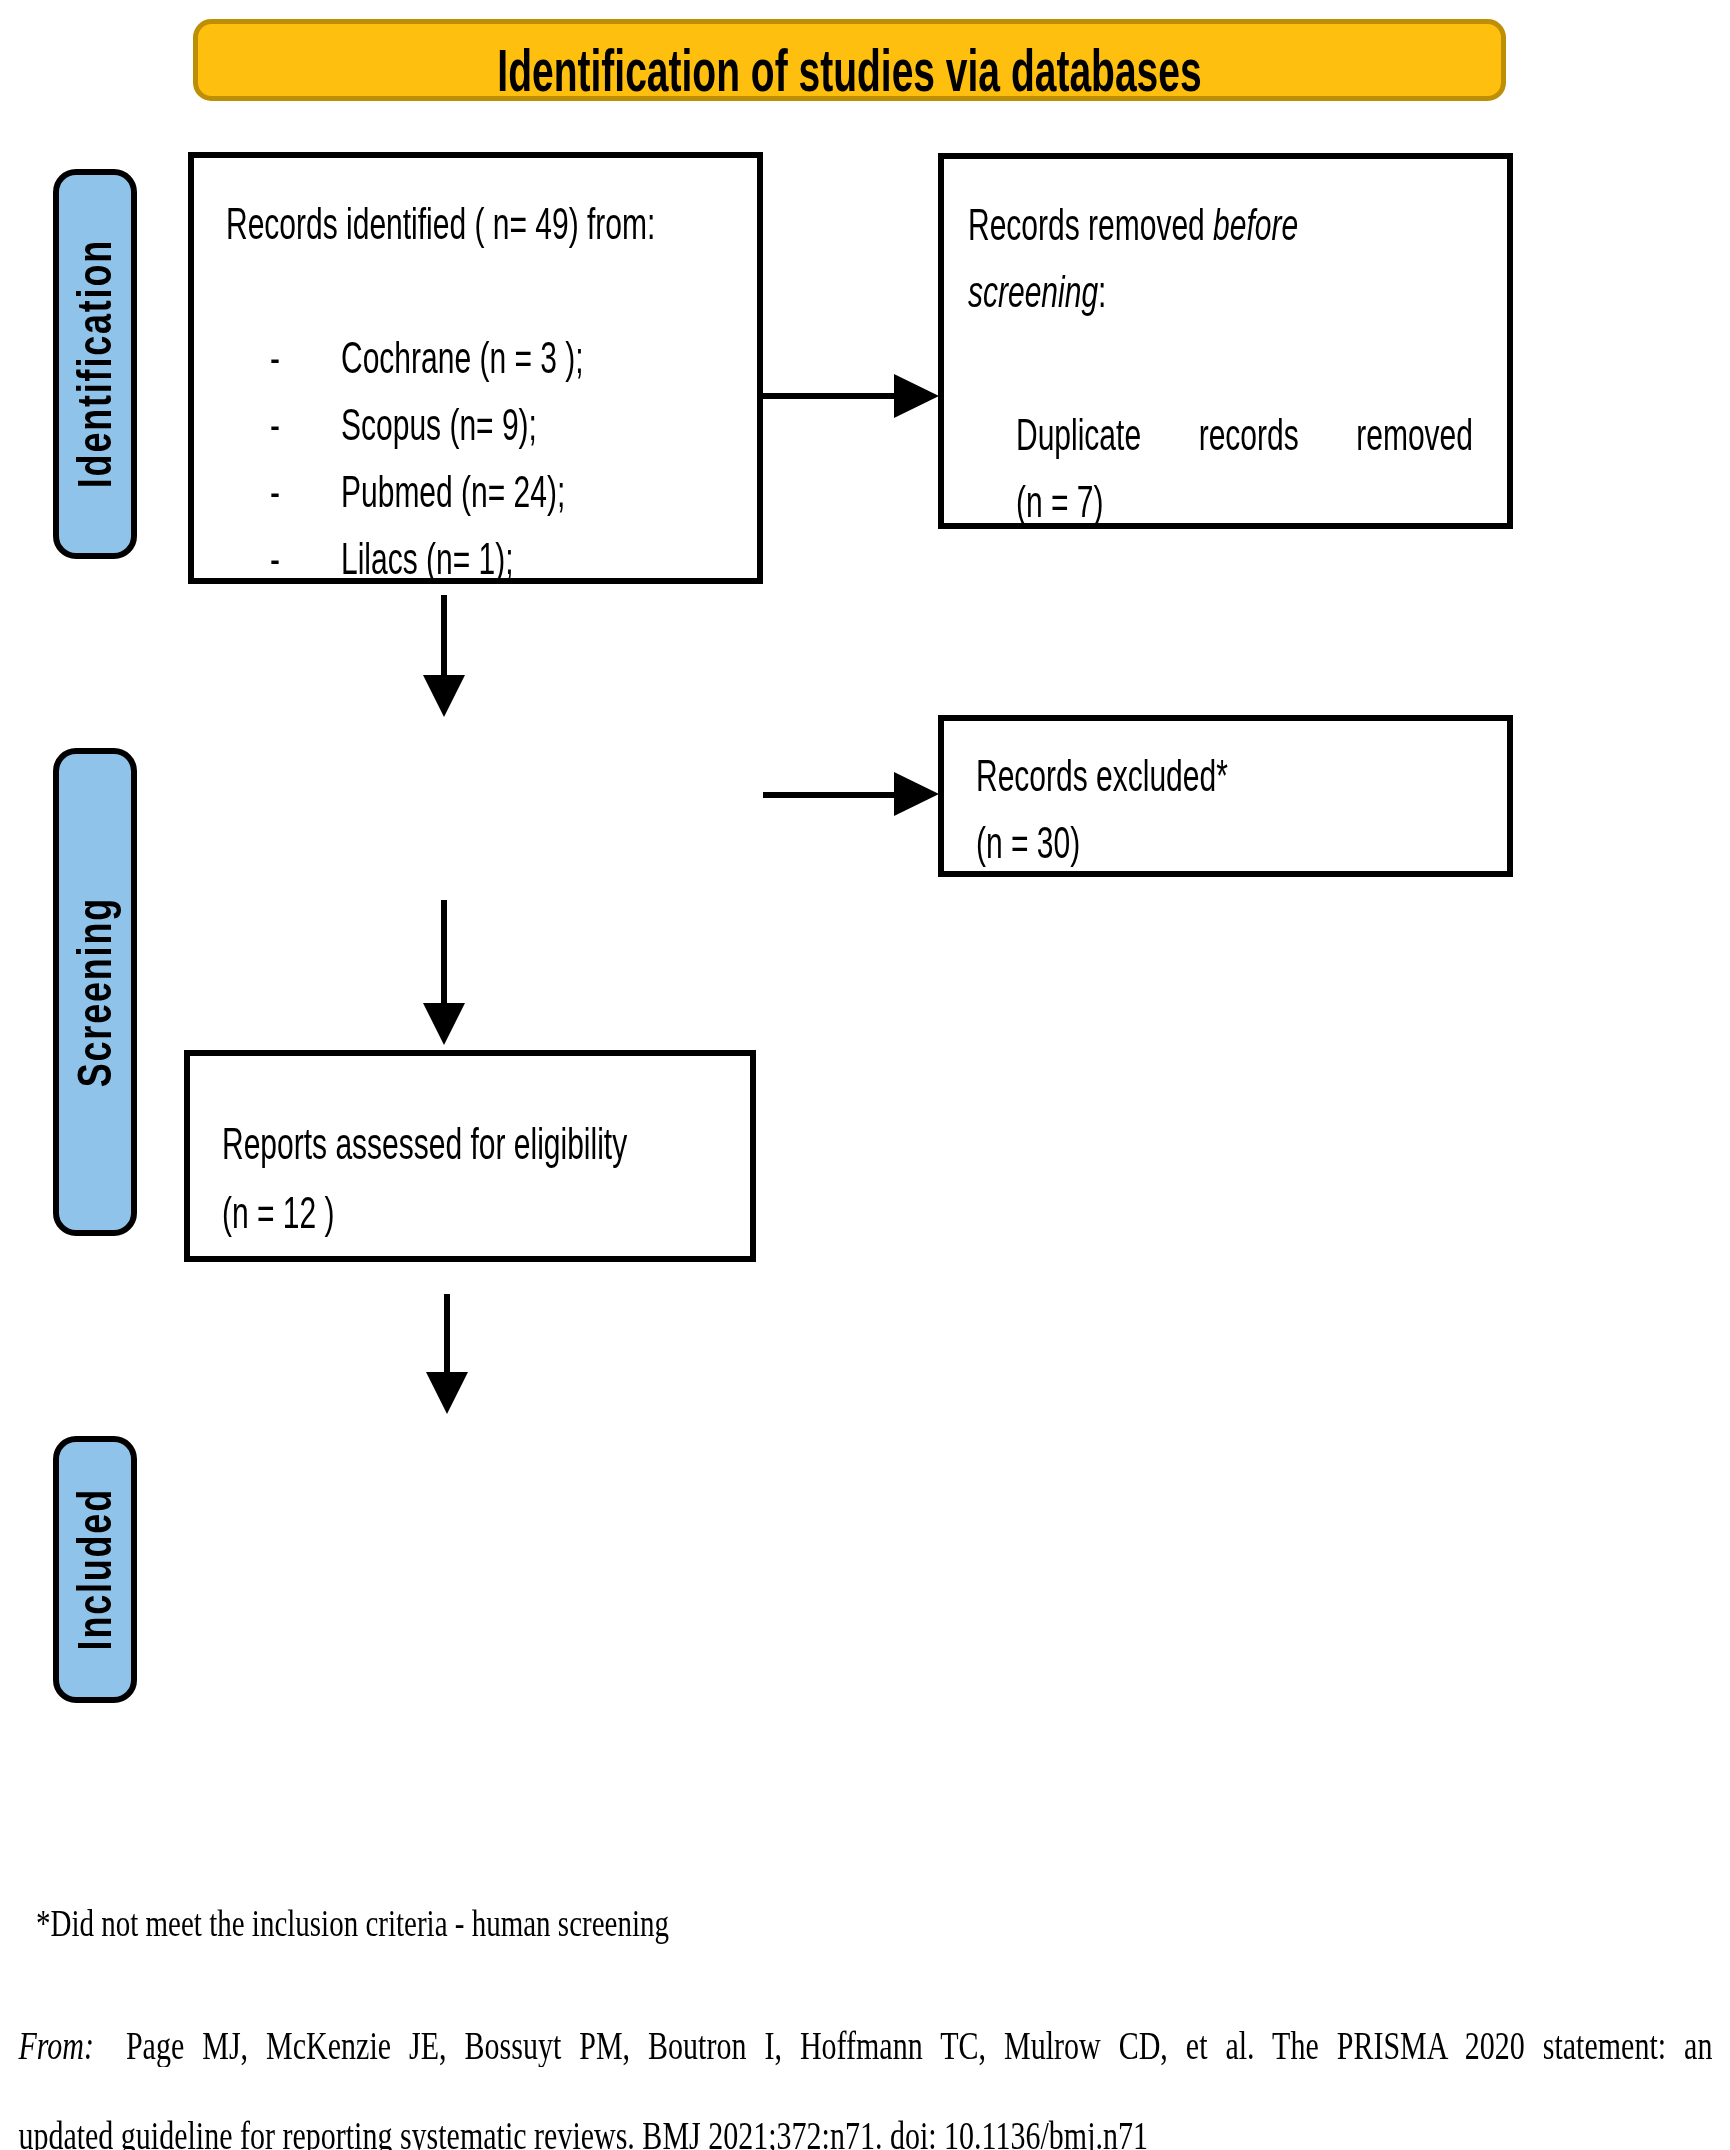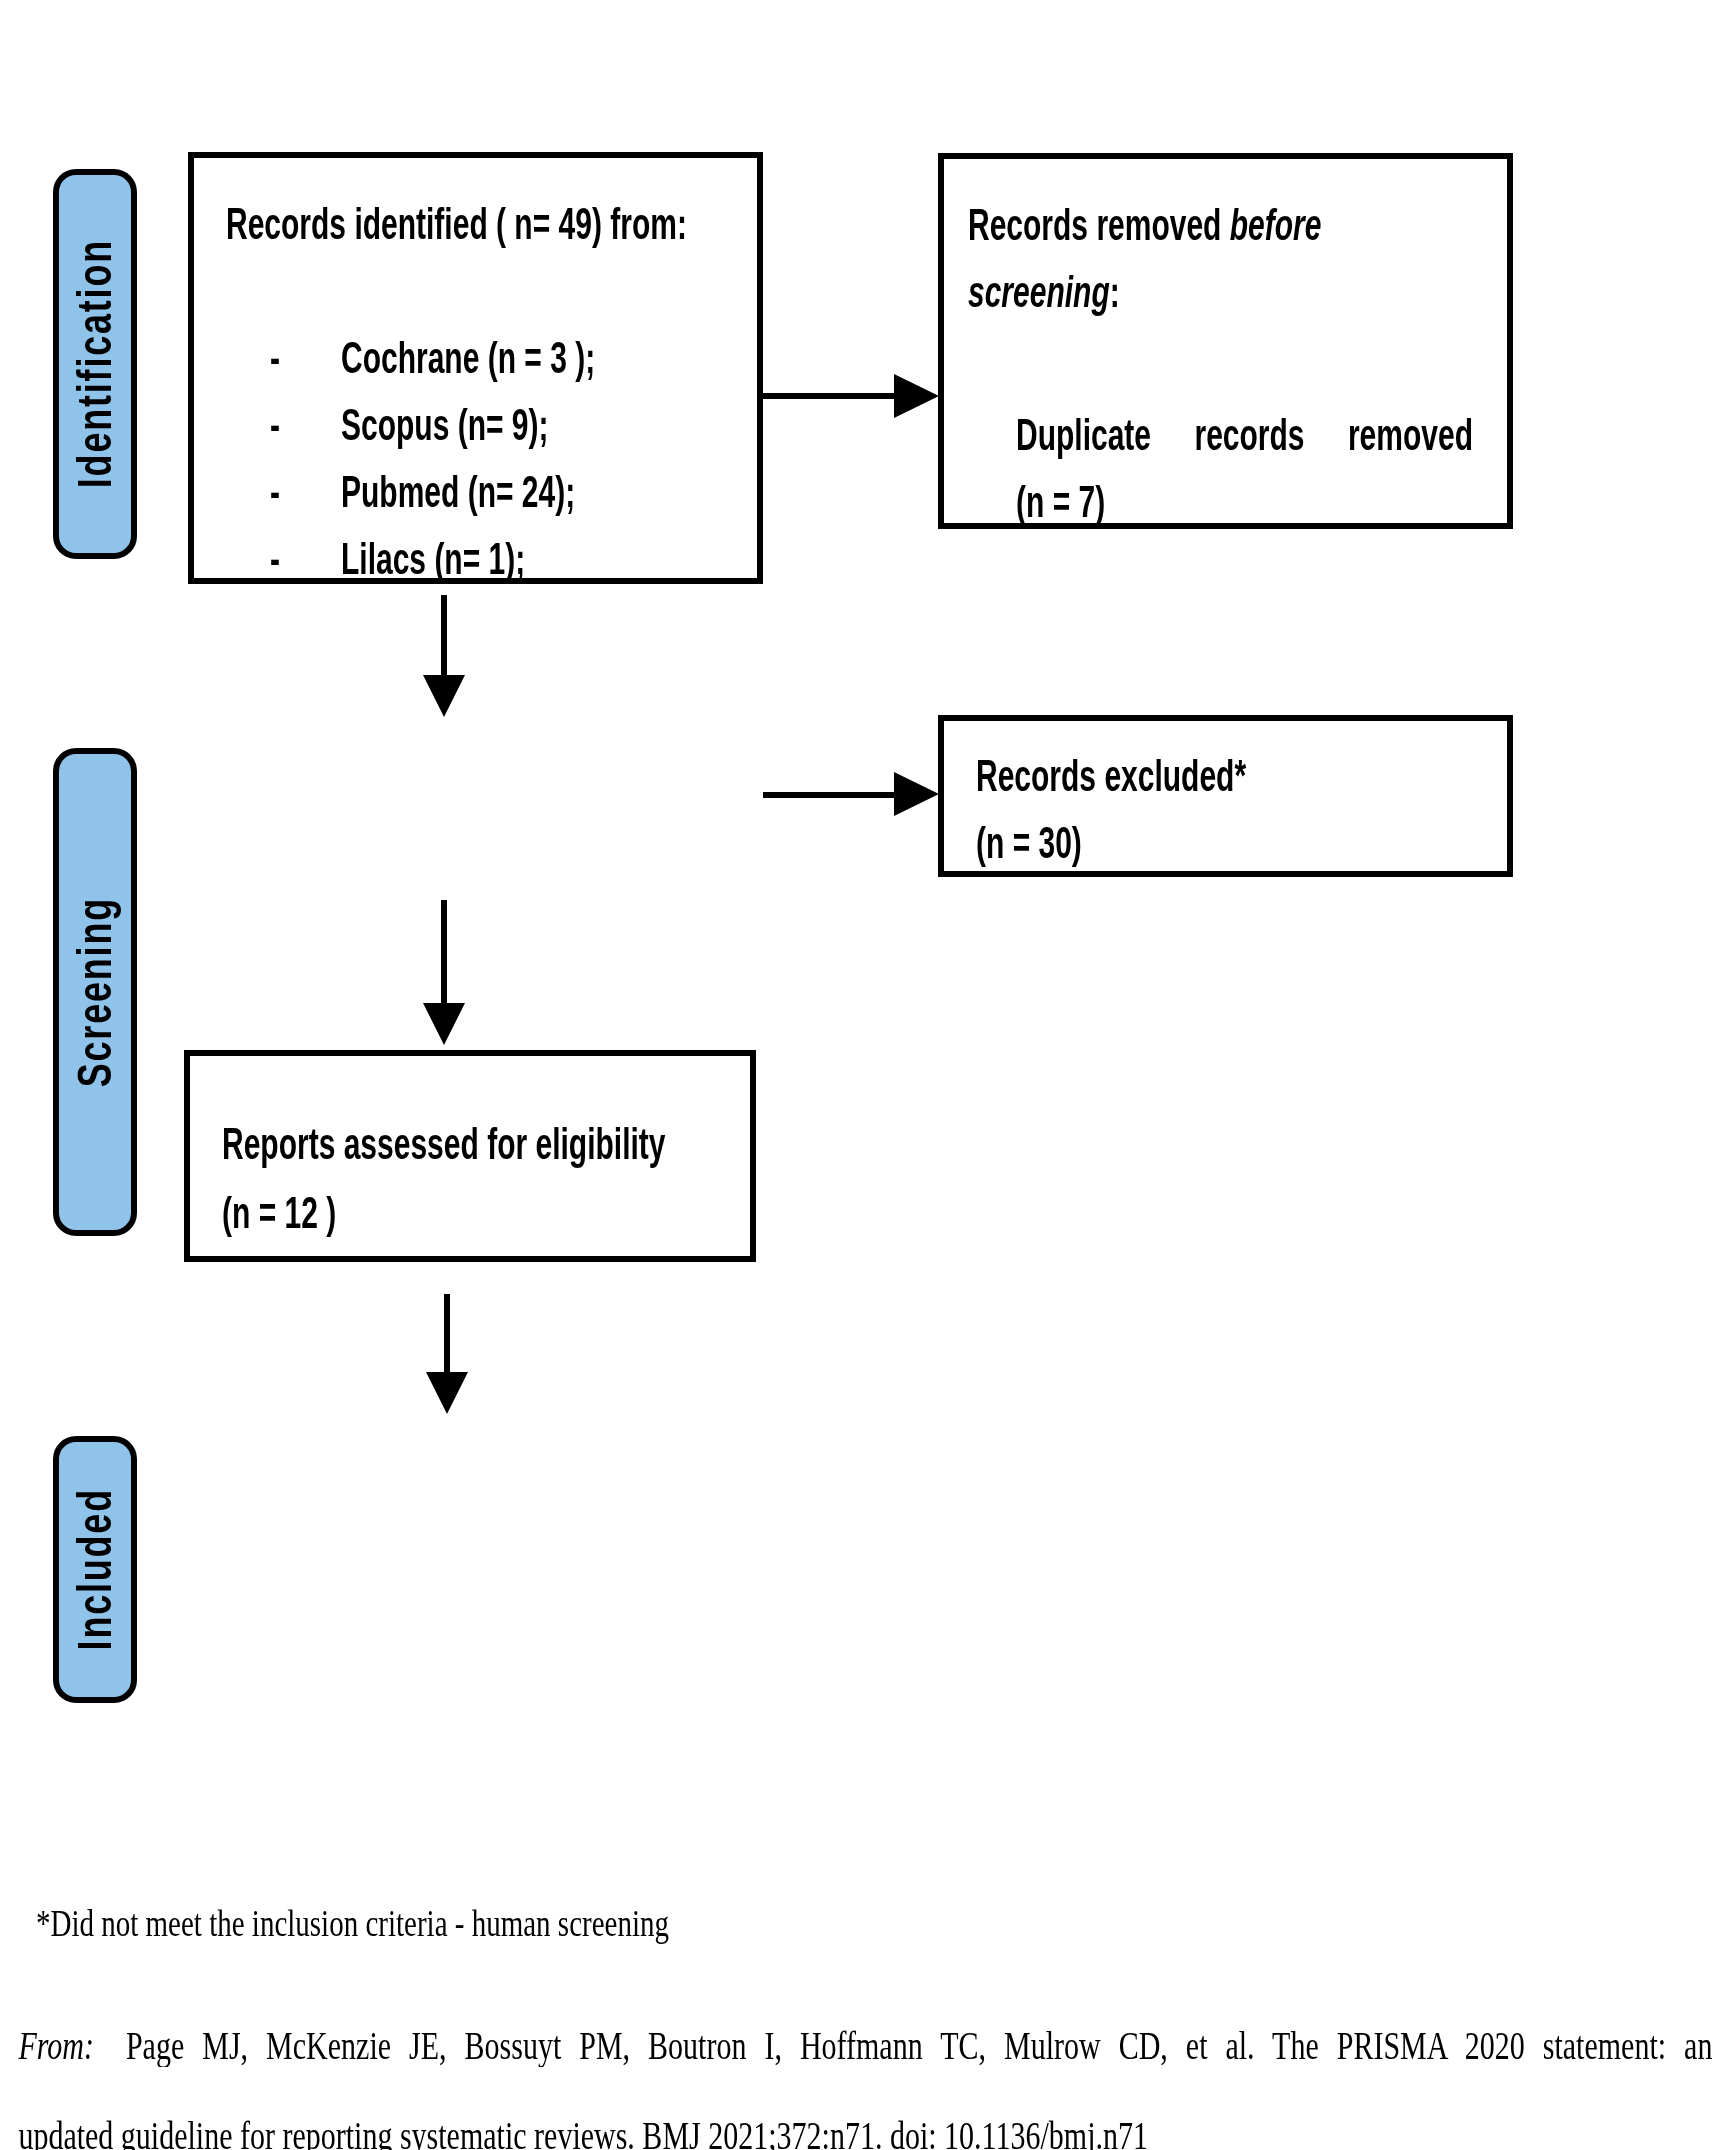--- a/index.html
+++ b/index.html
@@ -39,21 +39,20 @@
     white-space:nowrap;
   }
   #stage-identification{top:169px;height:390px;}
   #stage-screening{top:748px;height:488px;}
   #stage-included{top:1436px;height:267px;}
   
   .fbox{
     position:absolute;background:#fff;border:6px solid #000;
     box-sizing:border-box;font-size:30px;line-height:67px;
     overflow:hidden;
-    font-weight:bold;
   }
   .tS{transform:scaleY(1.5);transform-origin:center;}
   #box-records-identified{left:188px;top:152px;width:575px;height:432px;padding:32px 32px 0 32px;}
   #box-records-removed{left:938px;top:153px;width:575px;height:376px;padding:32px 34px 0 24px;}
   #box-records-screened{left:188px;top:716px;width:575px;height:161px;padding:20.7px 32px 0 32px;}
   #box-records-excluded{left:938px;top:715px;width:575px;height:162px;padding:20.7px 32px 0 32px;}
   #box-reports-assessed{left:184px;top:1050px;width:572px;height:212px;padding:53px 32px 0 32px;line-height:69px;}
   #box-studies-included{left:176px;top:1413px;width:580px;height:245px;padding:30px 36px 0 36px;line-height:54px;}
   .blank-line{height:67px;}
   .blank-line.short{height:54px;}
@@ -83,20 +82,23 @@
   #citation .cline1{text-align:justify;text-align-last:justify;}
   #citation .cfrom{font-style:italic;}
   #citation .cgap{display:inline-block;width:32px;}
   i{font-style:italic;}
 </style>
 </head>
 <body>
 
 <div class="page">
 
+  <div class="banner">
+    <span class="btxt">Identification of studies via databases</span>
+  </div>
 
   <div class="stage" id="stage-identification">
     <span class="vtxt">Identification</span>
   </div>
   <div class="stage" id="stage-screening">
     <span class="vtxt">Screening</span>
   </div>
   <div class="stage" id="stage-included">
     <span class="vtxt">Included</span>
   </div>

